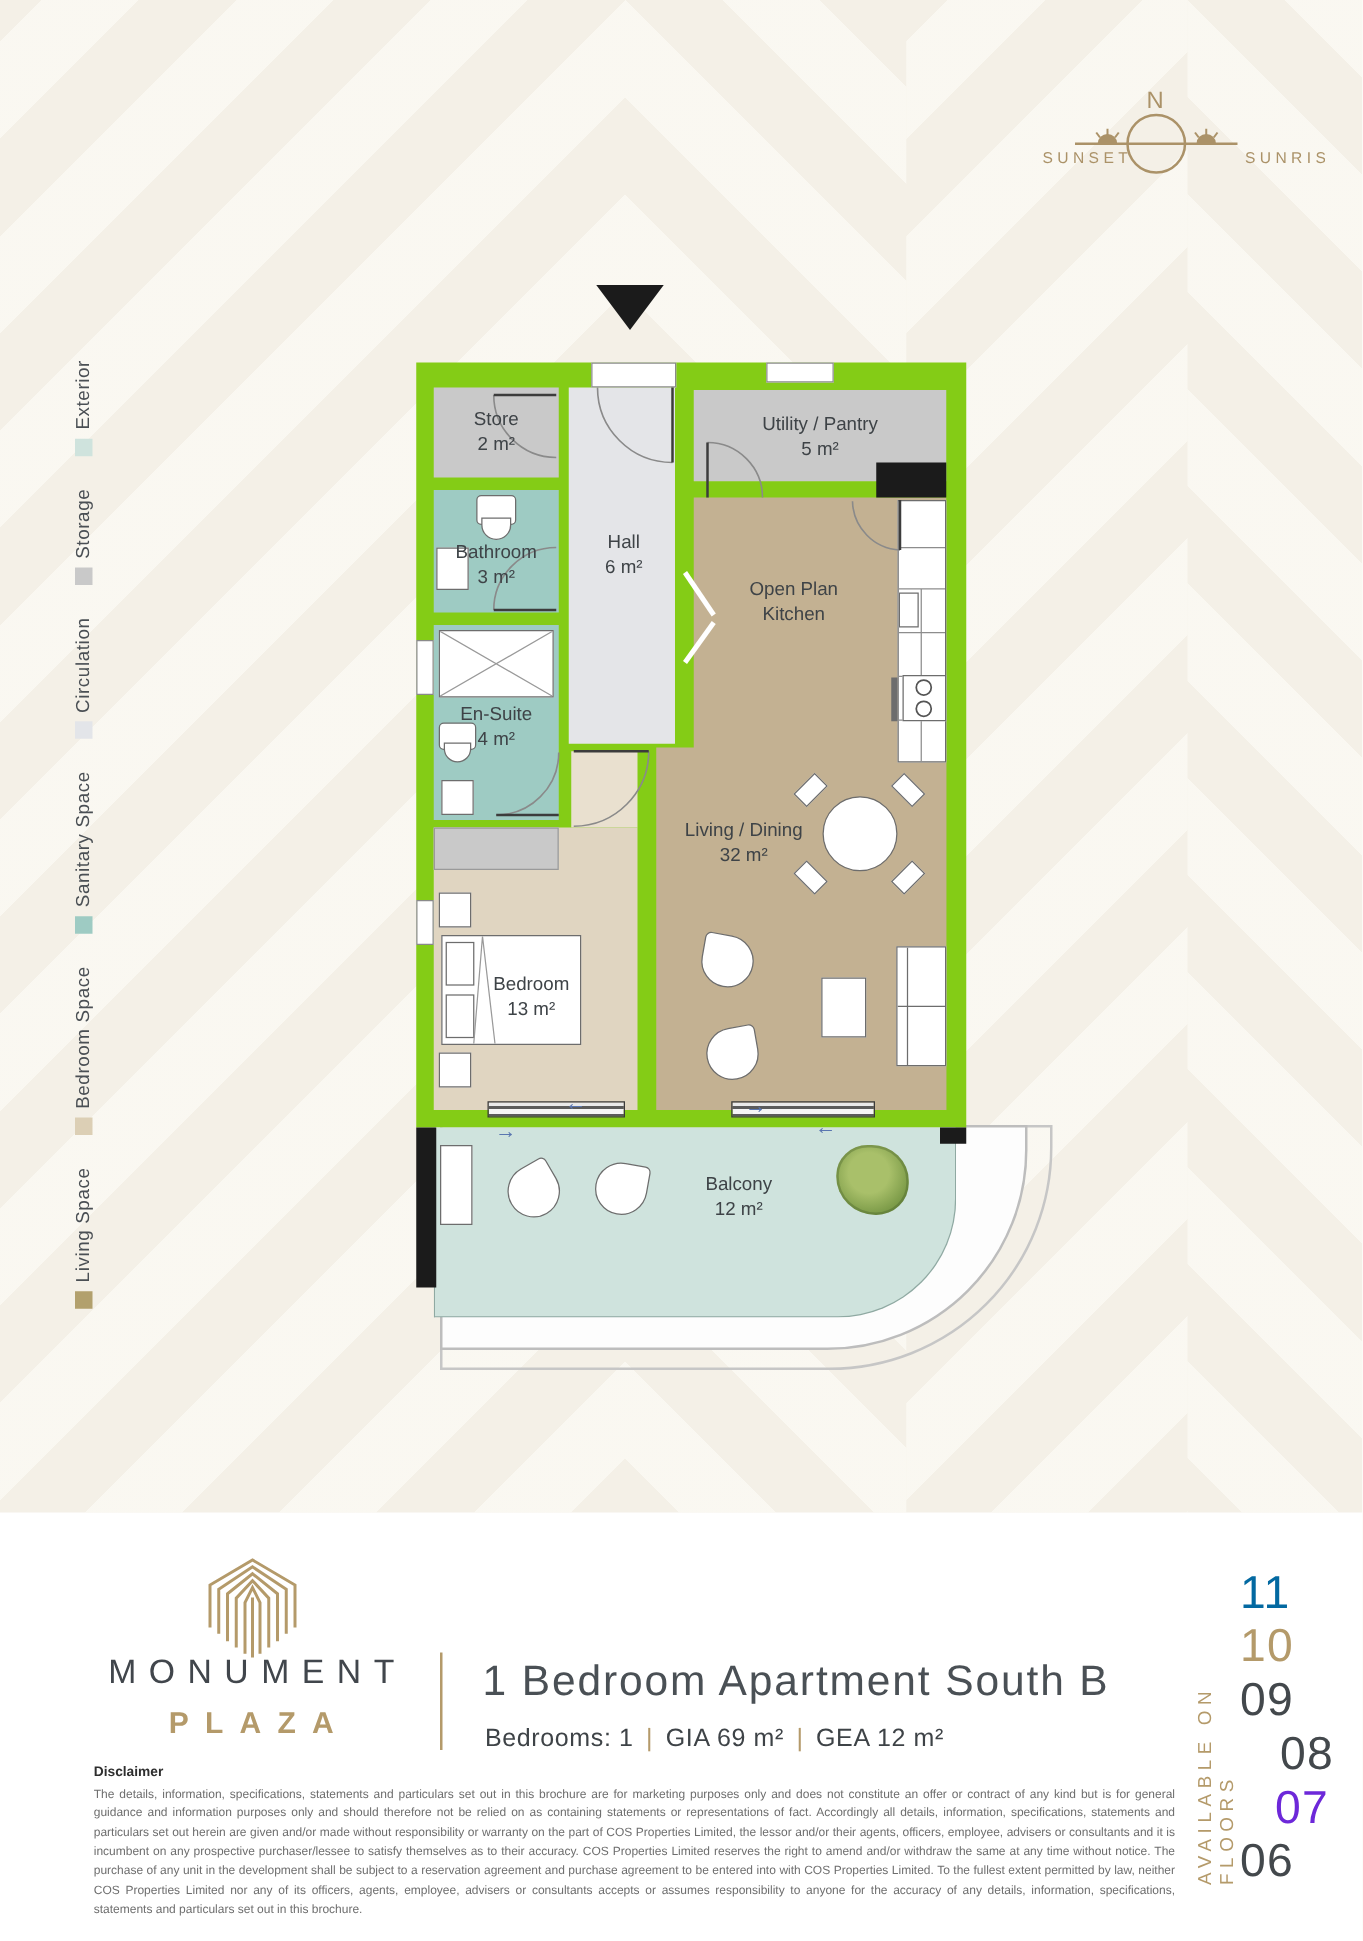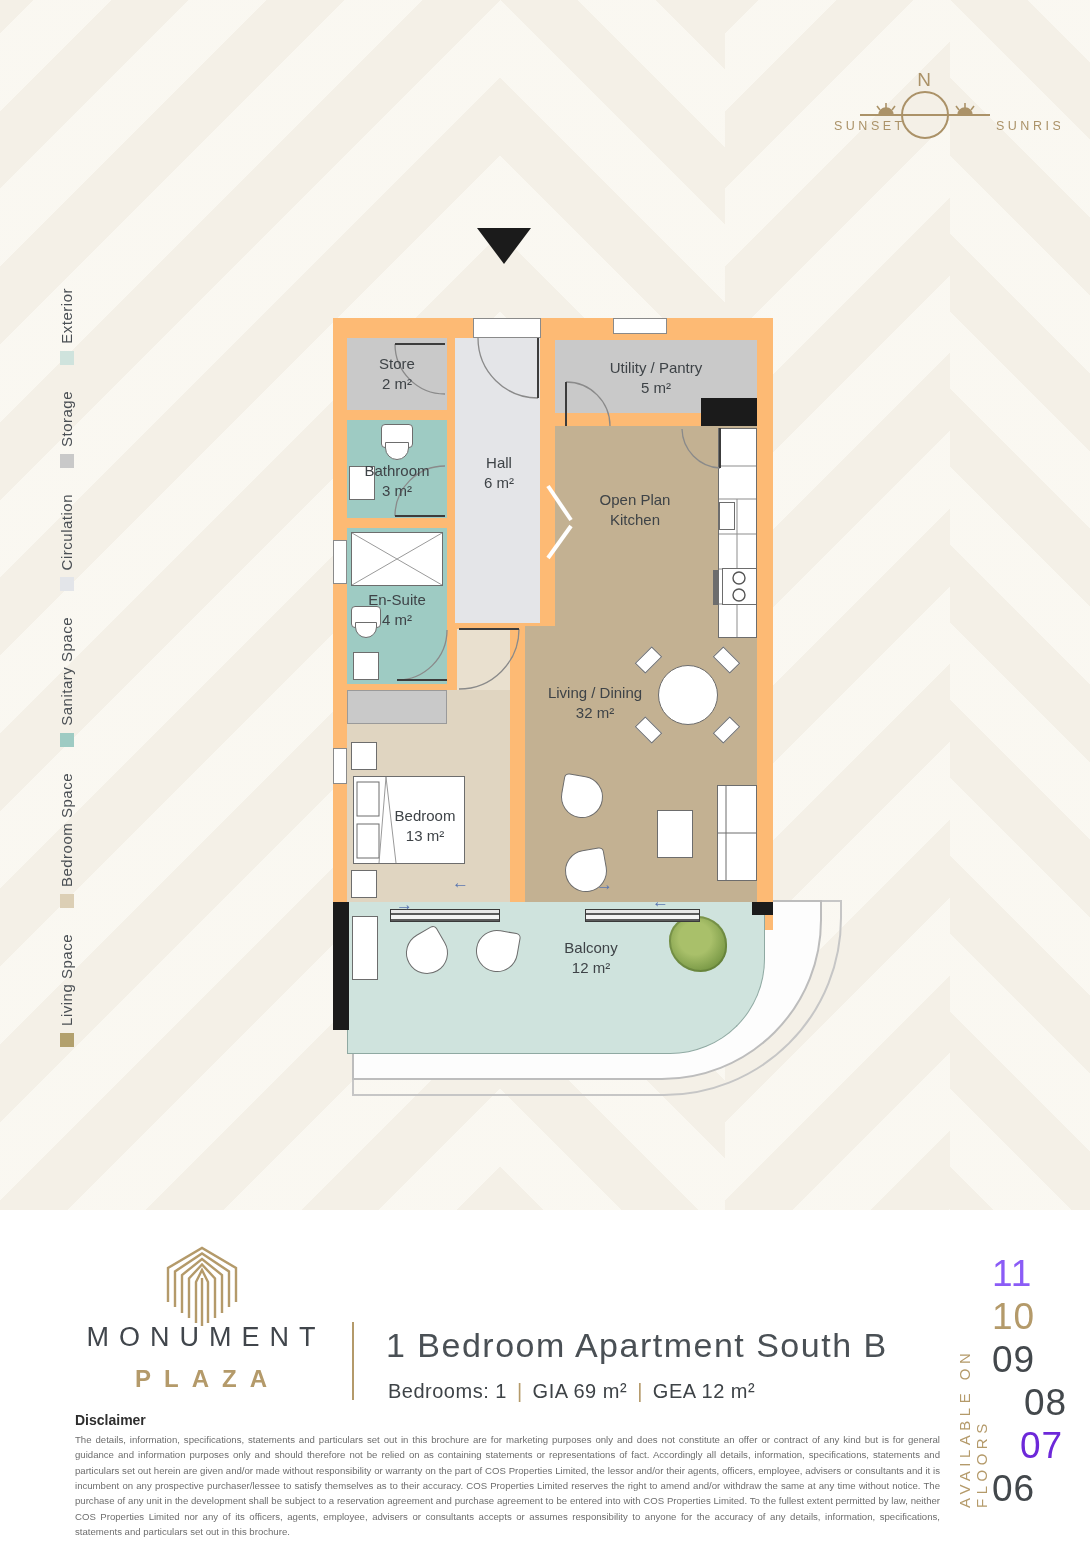--- a/index.html
+++ b/index.html
@@ -18,21 +18,21 @@
   
   .legend { position:absolute; left:58px; top:288px; display:flex; flex-direction:column; align-items:center; gap:26px; }
   .legend-item { display:flex; flex-direction:column; align-items:center; gap:7px; }
   .legend-label { writing-mode:vertical-rl; transform:rotate(180deg); font-size:15px; color:#4a4f54; letter-spacing:.5px; }
   .legend-sq { width:14px; height:14px; }
 
   
   .compass { position:absolute; left:820px; top:58px; }
 
   
-  .plan { position:absolute; left:333px; top:290px; width:440px; height:612px; background:#fdba74;margin-top:28px; }
+  .plan { position:absolute; left:333px; top:290px; width:440px; height:612px; background:#84cc16; }
   .room { position:absolute; }
   .room-label { position:absolute; transform:translate(-50%,-50%); text-align:center; font-size:15px; color:#3e4347; line-height:1.35; white-space:nowrap; z-index:6; }
   .furn { position:absolute; background:#fff; border:1px solid #6d6d6d; z-index:3; }
   .fan-chair { position:absolute; width:42px; height:42px; background:#fff; border:1.5px solid #6d6d6d; border-radius:52% 52% 52% 12%; z-index:3; }
   .plan svg.overlay { position:absolute; left:0; top:0; z-index:5; }
   .window-strip { position:absolute; background:#fff; border:1px solid #8a8a8a; z-index:4; }
   .slider { position:absolute; height:13px; background:linear-gradient(#e9e9e9 0 3px,#5b5b5b 3px 5px,#f5f5f5 5px 9px,#5b5b5b 9px 11px,#e9e9e9 11px); border:1px solid #3a3a3a; z-index:4; }
   .entry-arrow { position:absolute; left:477px; top:228px; width:0; height:0; border-left:27px solid transparent; border-right:27px solid transparent; border-top:36px solid #1b1b1b; }
 
   
@@ -47,21 +47,21 @@
   
   .brand { position:absolute; left:55px; top:1322px; width:292px; text-align:center; }
   .brand-name { font-size:27px; letter-spacing:10px; color:#41464c; font-weight:400; text-indent:10px; }
   .brand-sub { margin-top:12px; font-size:24px; letter-spacing:13px; color:#b49a6a; font-weight:700; text-indent:13px; }
   .logo { position:absolute; left:152px; top:1240px; }
   .divider { position:absolute; left:352px; top:1322px; width:2px; height:78px; background:#b49a6a; }
   .unit-title { position:absolute; left:386px; top:1326px; font-size:34px; color:#4a5055; letter-spacing:1.5px; font-weight:400; }
   .unit-sub { position:absolute; left:388px; top:1380px; font-size:20px; color:#3e4347; letter-spacing:.5px; }
   .unit-sub .pipe { color:#b49a6a; padding:0 10px; }
   .disclaimer { position:absolute; left:75px; top:1412px; width:865px; }
-  .disclaimer h4 { font-size:14px; color:#2e2e2e; margin-bottom:4px; font-weight:700; }
+  .disclaimer h4 { font-size:11px; color:#2e2e2e; margin-bottom:4px; font-weight:700; }
   .disclaimer p { font-size:9.6px; color:#6e6e6e; line-height:1.6; text-align:justify; }
   .copyright { position:absolute; right:150px; top:1592px; font-size:9.6px; color:#6e6e6e; }
   .avail-label { position:absolute; left:956px; top:1258px; height:250px; writing-mode:vertical-rl; transform:rotate(180deg); font-size:15px; letter-spacing:4.5px; color:#b49a6a; }
   .floors { position:absolute; left:992px; top:1252px; display:flex; flex-direction:column; }
   .floor-num { font-size:37px; font-weight:300; line-height:43px; letter-spacing:1px; }
 </style>
 </head>
 <body>
 
 <div class="page">
@@ -297,21 +297,21 @@
   </div>
 
   <div class="disclaimer">
     <h4>Disclaimer</h4>
     <p>The details, information, specifications, statements and particulars set out in this brochure are for marketing purposes only and does not constitute an offer or contract of any kind but is for general guidance and information purposes only and should therefore not be relied on as containing statements or representations of fact. Accordingly all details, information, specifications, statements and particulars set out herein are given and/or made without responsibility or warranty on the part of COS Properties Limited, the lessor and/or their agents, officers, employee, advisers or consultants and it is incumbent on any prospective purchaser/lessee to satisfy themselves as to their accuracy. COS Properties Limited reserves the right to amend and/or withdraw the same at any time without notice. The purchase of any unit in the development shall be subject to a reservation agreement and purchase agreement to be entered into with COS Properties Limited. To the fullest extent permitted by law, neither COS Properties Limited nor any of its officers, agents, employee, advisers or consultants accepts or assumes responsibility to anyone for the accuracy of any details, information, specifications, statements and particulars set out in this brochure.</p>
   </div>
   <div class="copyright">© 2024   Monument Plaza. All rights reserved.</div>
 
   <div class="avail-label">AVAILABLE ON FLOORS</div>
   <div class="floors">
-    <span class="floor-num" style="color: #8b5cf6;">11</span>
+    <span class="floor-num" style="color: #0369a1;">11</span>
     <span class="floor-num" style="color: rgb(180, 154, 106);">10</span>
     <span class="floor-num" style="color: rgb(67, 72, 76);">09</span>
     <span class="floor-num" style="color: rgb(67, 72, 76); margin-left: 32px;">08</span>
     <span class="floor-num" style="color: #6d28d9; margin-left: 28px;">07</span>
     <span class="floor-num" style="color: rgb(67, 72, 76);">06</span>
   </div>
 
 </div>
 
 </body></html>

